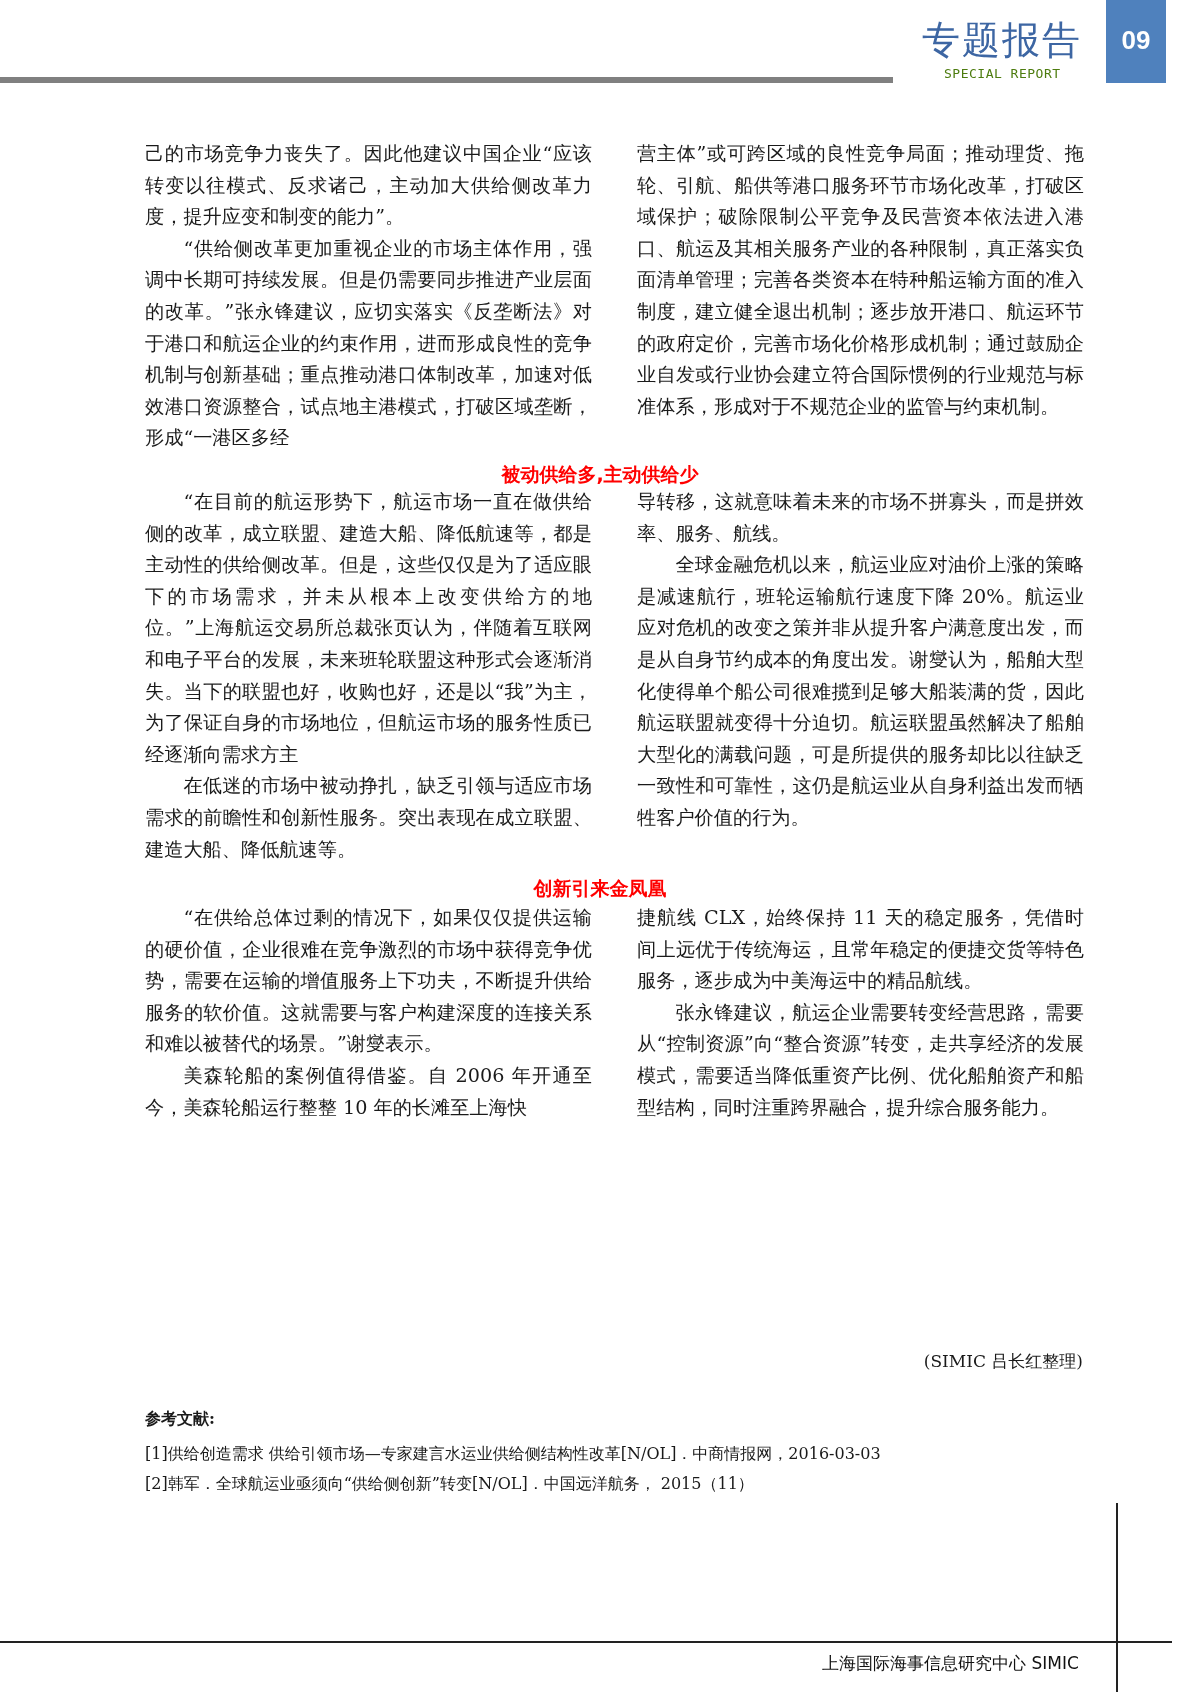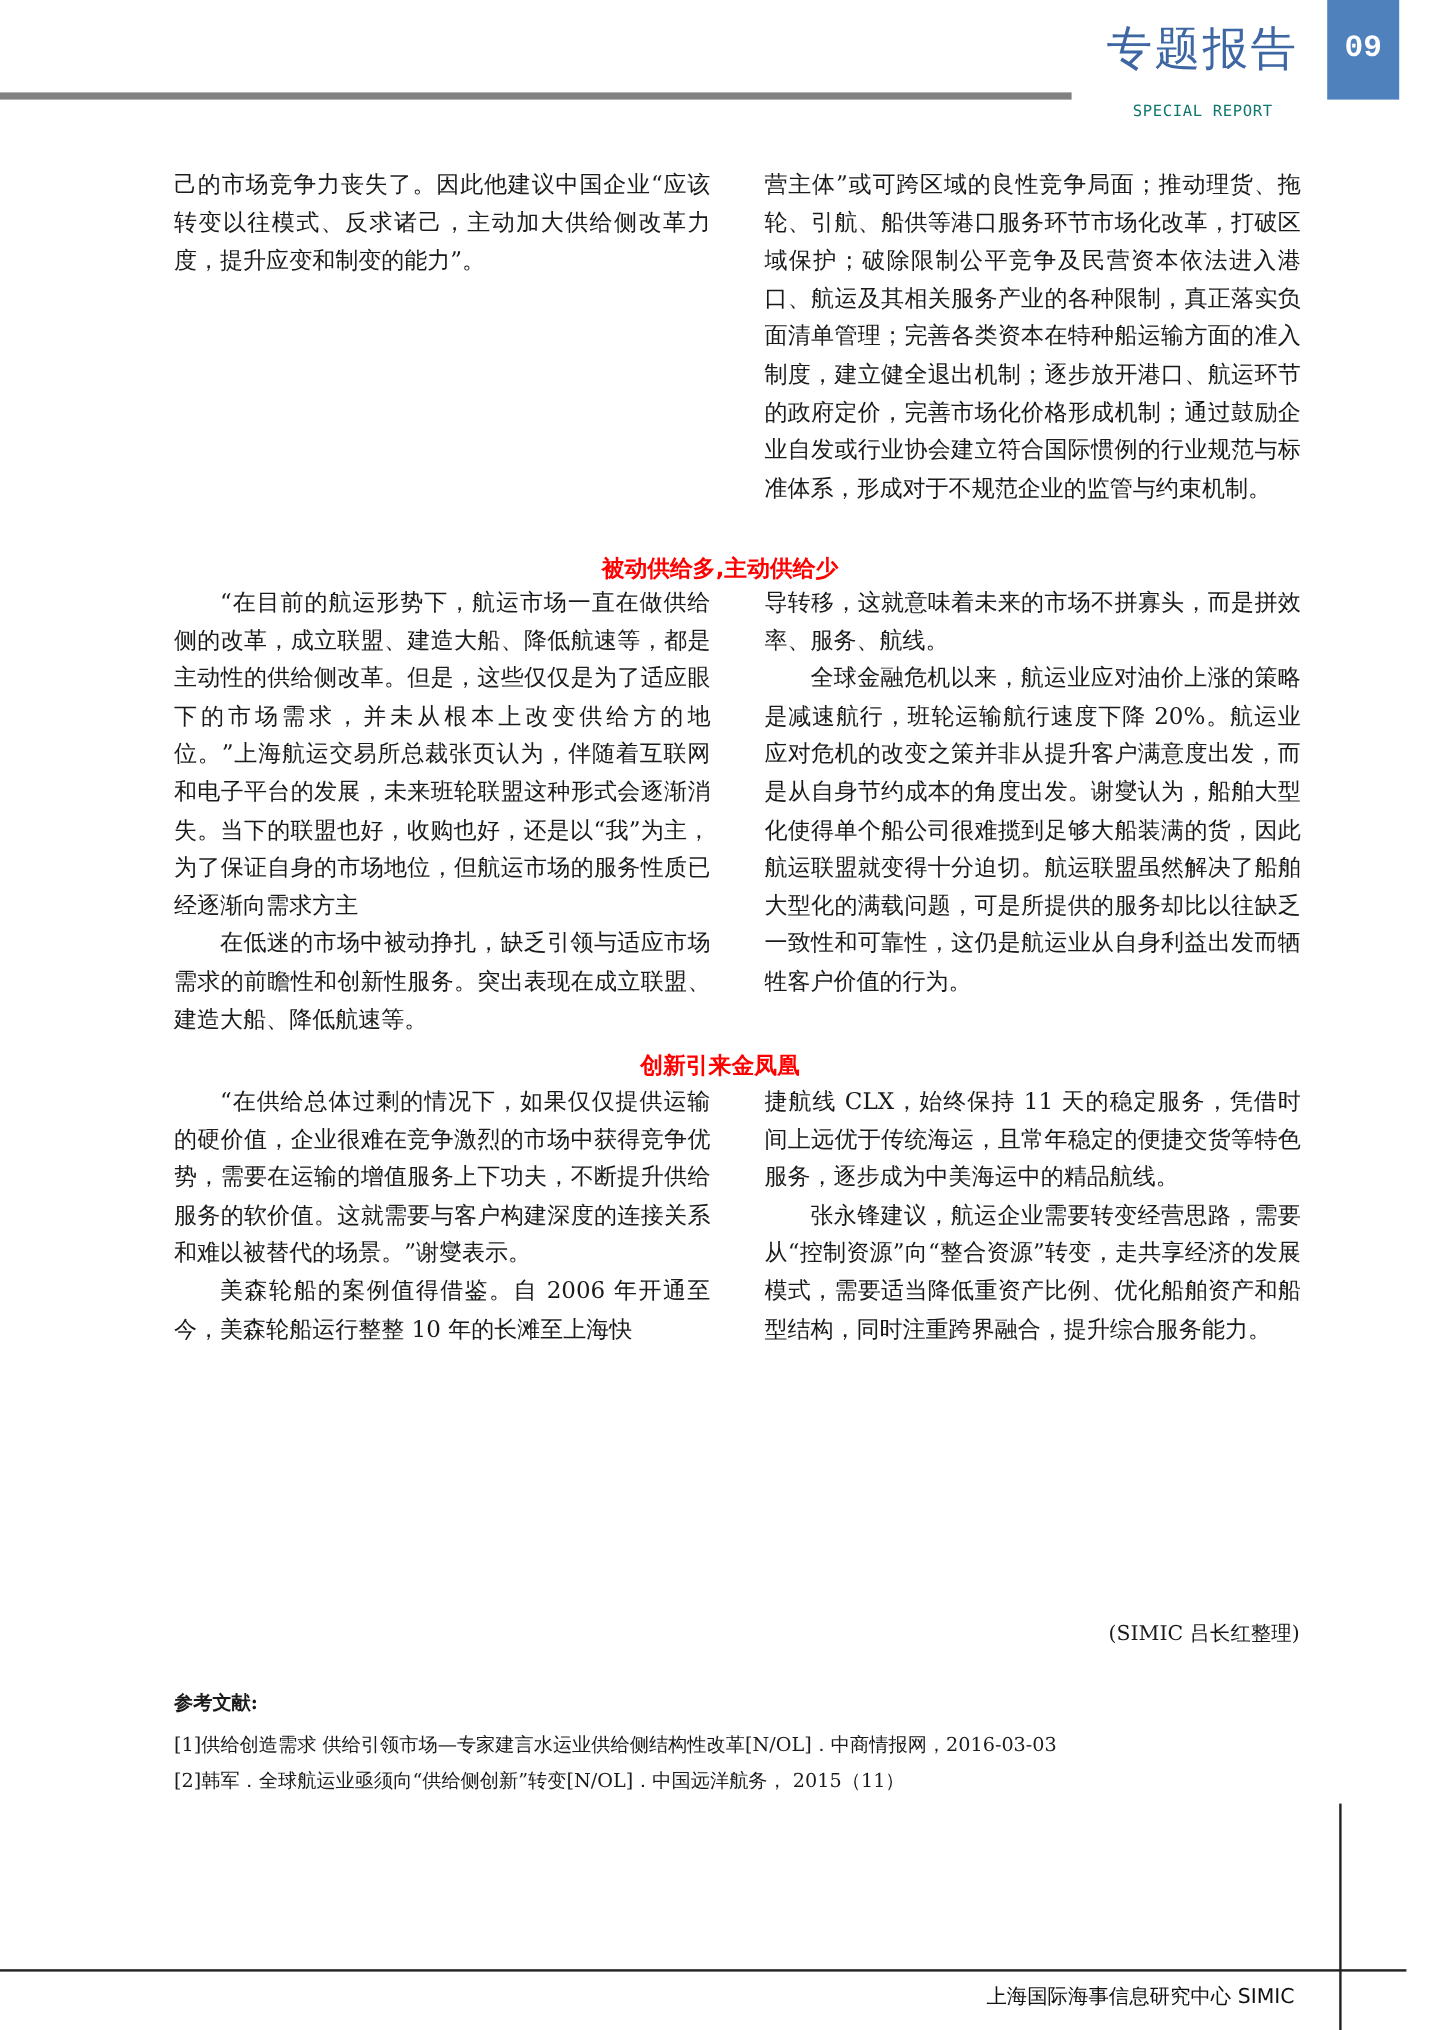--- a/index.html
+++ b/index.html
@@ -9,26 +9,26 @@
     font-family: "DejaVu Serif", "Liberation Serif", serif;
   }
   .header-bar {
     position: absolute; left: 0; top: 77px; width: 893px; height: 6px; background: #808080;
   }
   .header-title {
     position: absolute; left: 922px; top: 18px; font-size: 38px; color: #3d66a3;
     font-family: "DejaVu Sans", sans-serif; letter-spacing: 2px; line-height: 44px;
   }
   .header-sub {
-    position: absolute; left: 944px; top: 66px; font-size: 13px; color: #0f766e;
-    font-family: "DejaVu Sans Mono", monospace; letter-spacing: 0.5px; margin-top: 20px;
+    position: absolute; left: 944px; top: 66px; font-size: 13px; color: #4d7c0f;
+    font-family: "DejaVu Sans Mono", monospace; letter-spacing: 0.5px;
   }
   .page-badge {
     position: absolute; left: 1106px; top: 0; width: 60px; height: 83px; background: #4f81bd;
-    color: #fff; font-family: Liberation Mono, monospace; font-weight: bold; font-size: 26px;
+    color: #fff; font-family: Liberation Sans, sans-serif; font-weight: bold; font-size: 26px;
     text-align: center; line-height: 80px;
   }
   .col {
     position: absolute; width: 447px; font-size: 19.2px; line-height: 31.6px;
     text-align: justify; text-justify: inter-character;
   }
   .col p { margin: 0; }
   .col p.indent { text-indent: 2em; }
   .col p.noindent { text-indent: 0; }
   .section-heading {
@@ -60,20 +60,21 @@
 </head>
 <body>
 
 <div class="header-bar"></div>
 <div class="header-title">专题报告</div>
 <div class="header-sub">SPECIAL REPORT</div>
 <div class="page-badge">09</div>
 
 <div class="col" style="left:145px; top:138px;">
     <p class="noindent">己的市场竞争力丧失了。因此他建议中国企业“应该转变以往模式、反求诸己，主动加大供给侧改革力度，提升应变和制变的能力”。</p>
+    <p class="indent">“供给侧改革更加重视企业的市场主体作用，强调中长期可持续发展。但是仍需要同步推进产业层面的改革。”张永锋建议，应切实落实《反垄断法》对于港口和航运企业的约束作用，进而形成良性的竞争机制与创新基础；重点推动港口体制改革，加速对低效港口资源整合，试点地主港模式，打破区域垄断，形成“一港区多经</p>
   </div>
 <div class="col" style="left:637px; top:138px;">
     <p class="noindent">营主体”或可跨区域的良性竞争局面；推动理货、拖轮、引航、船供等港口服务环节市场化改革，打破区域保护；破除限制公平竞争及民营资本依法进入港口、航运及其相关服务产业的各种限制，真正落实负面清单管理；完善各类资本在特种船运输方面的准入制度，建立健全退出机制；逐步放开港口、航运环节的政府定价，完善市场化价格形成机制；通过鼓励企业自发或行业协会建立符合国际惯例的行业规范与标准体系，形成对于不规范企业的监管与约束机制。</p>
   </div>
 
 <div class="section-heading" style="top:462px;">被动供给多,主动供给少</div>
 
 <div class="col" style="left:145px; top:486px;">
     <p class="indent">“在目前的航运形势下，航运市场一直在做供给侧的改革，成立联盟、建造大船、降低航速等，都是主动性的供给侧改革。但是，这些仅仅是为了适应眼下的市场需求，并未从根本上改变供给方的地位。”上海航运交易所总裁张页认为，伴随着互联网和电子平台的发展，未来班轮联盟这种形式会逐渐消失。当下的联盟也好，收购也好，还是以“我”为主，为了保证自身的市场地位，但航运市场的服务性质已经逐渐向需求方主</p>
     <p class="indent">在低迷的市场中被动挣扎，缺乏引领与适应市场需求的前瞻性和创新性服务。突出表现在成立联盟、建造大船、降低航速等。</p>

